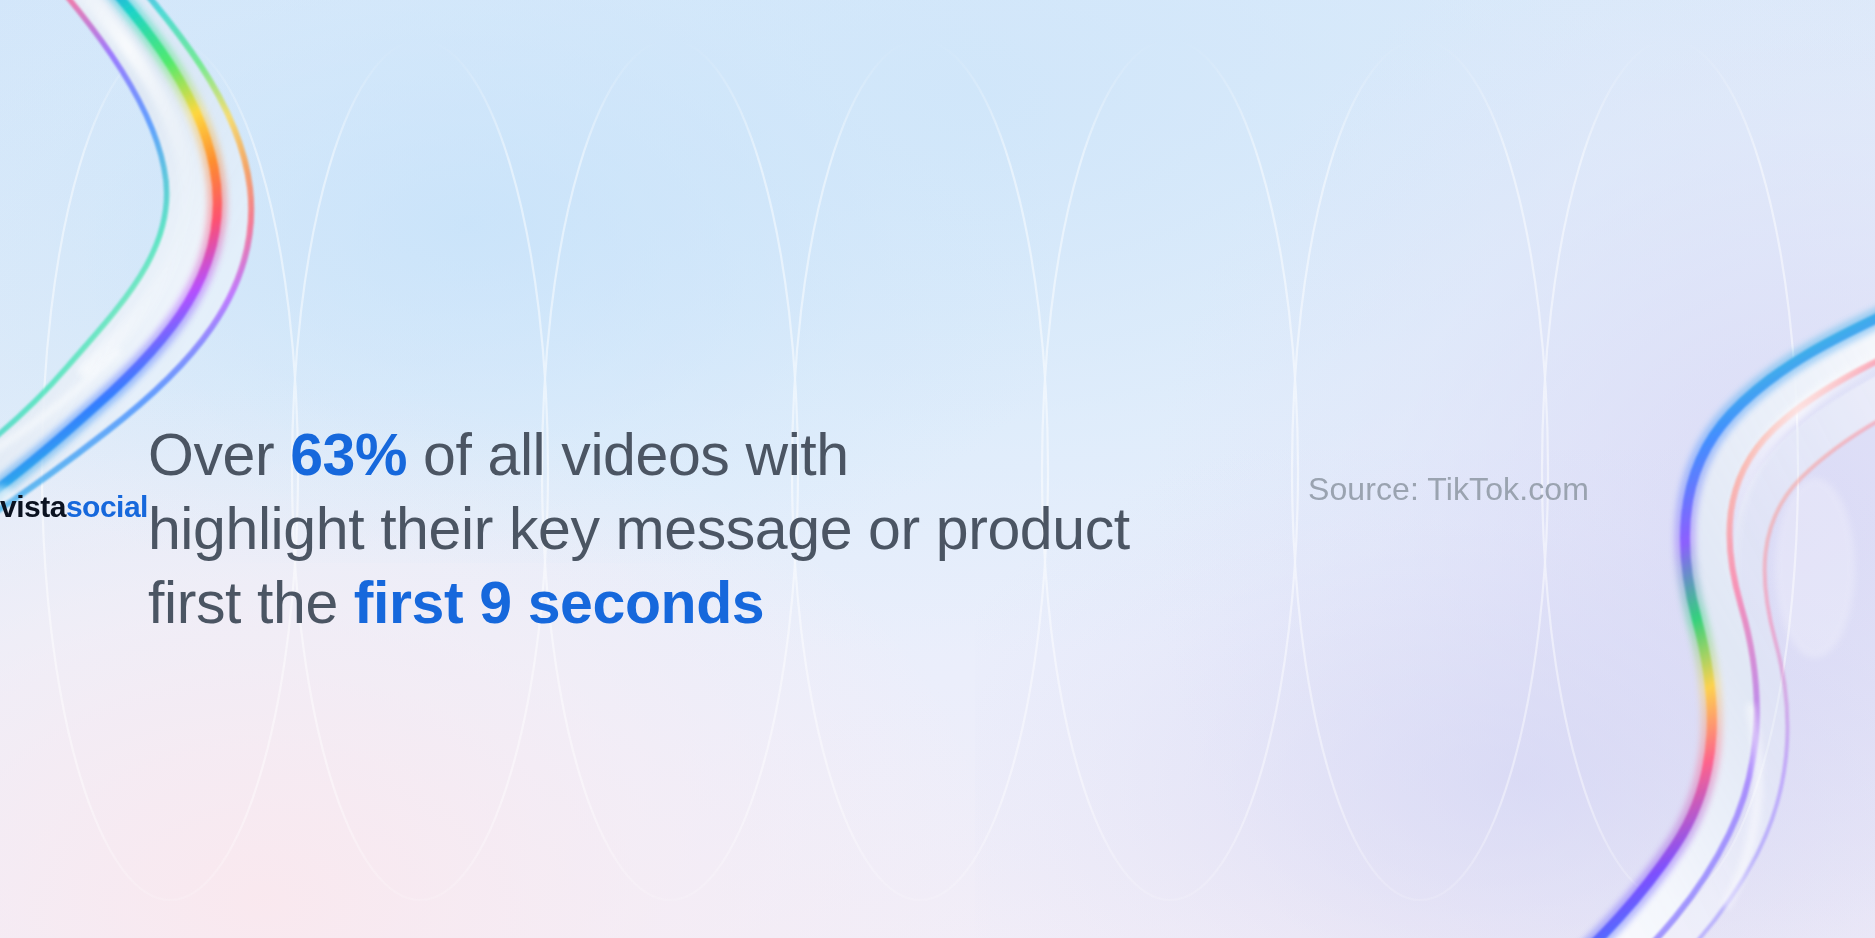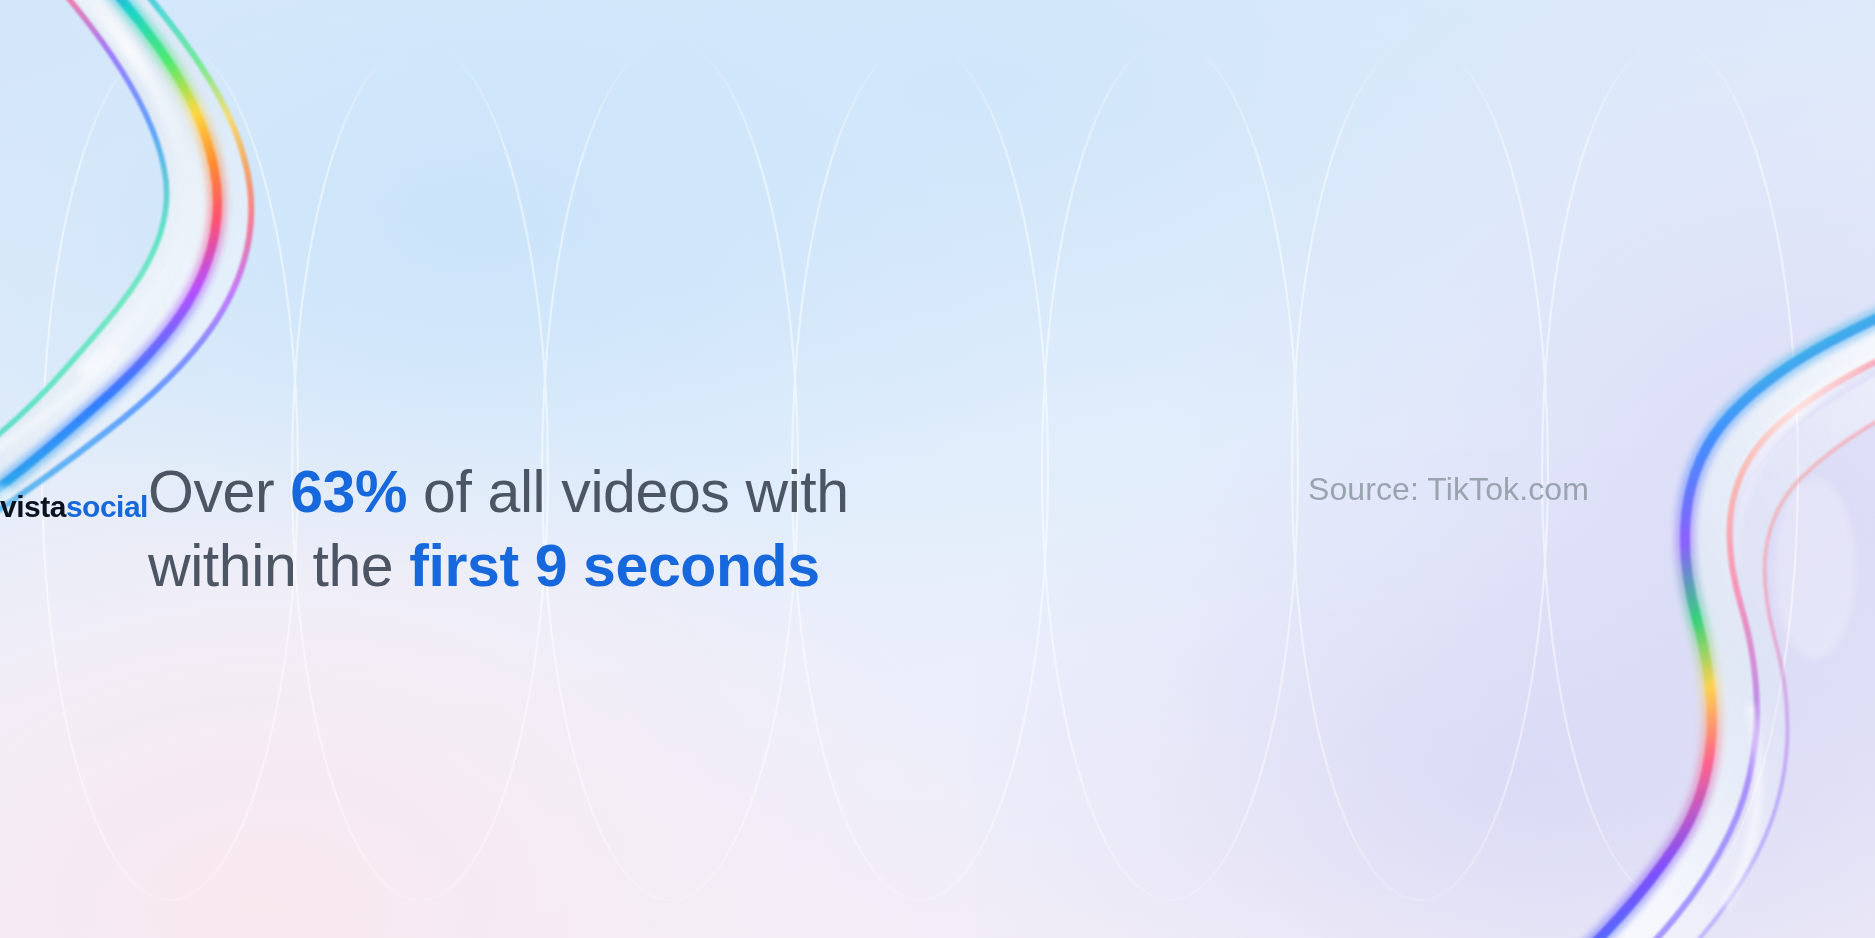--- a/index.html
+++ b/index.html
@@ -295,19 +295,20 @@
   </div>
 
   <div class="content">
 
     <div class="logo">
       <span class="vista">vista</span><span class="social">social</span>
     </div>
 
     <div class="headline">
       <span class="line"><span>Over </span><span class="hl">63%</span><span> of all videos with</span></span>
-      <span class="line"><span>within the </span><span class="hl">first 9 seconds</span></span>
+      <span class="line">highlight their key message or product</span>
+      <span class="line"><span>first the </span><span class="hl">first 9 seconds</span></span>
     </div>
 
     <div class="source">Source: TikTok.com</div>
 
   </div>
 </div>
 
 </body></html>

